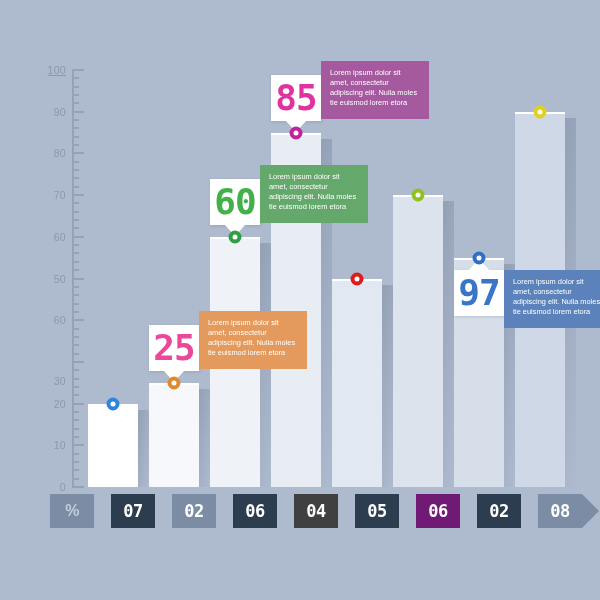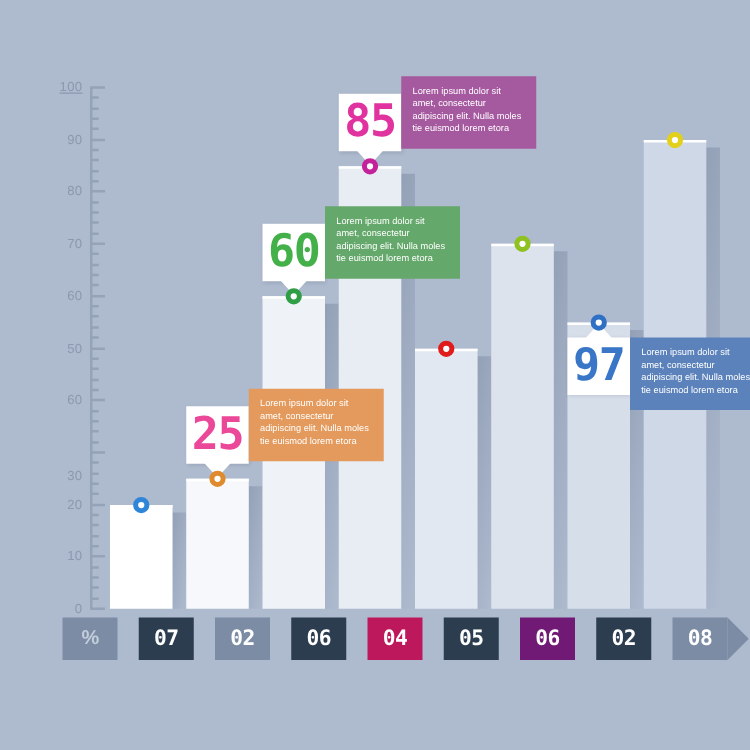--- a/index.html
+++ b/index.html
@@ -235,20 +235,20 @@
           <div class="panel" style="background: rgb(91, 130, 187); top: 0px; height: 58px;">Lorem ipsum dolor sit amet, consectetur adipiscing elit. Nulla moles tie euismod lorem etora</div>
         </div>
       </div>
     </div>
 
   <div class="chips" id="chips">
       <div class="chip pct" style="left: 0px; background: rgb(123, 140, 164);">%</div>
       <div class="chip" style="left: 61px; background: rgb(43, 61, 79);">07</div>
       <div class="chip" style="left: 122px; background: rgb(123, 140, 164);">02</div>
       <div class="chip" style="left: 183px; background: rgb(43, 61, 79);">06</div>
-      <div class="chip" style="left: 244px; background: #be185d;">04</div>
+      <div class="chip" style="left: 244px; background: #404040;">04</div>
       <div class="chip" style="left: 305px; background: rgb(43, 61, 79);">05</div>
       <div class="chip" style="left: 366px; background: #701a75;">06</div>
       <div class="chip" style="left: 427px; background: rgb(43, 61, 79);">02</div>
       <div class="chip arrow" style="left: 488px; background: rgb(123, 140, 164);">08</div>
     </div>
 
 </div>
 
 </body></html>

